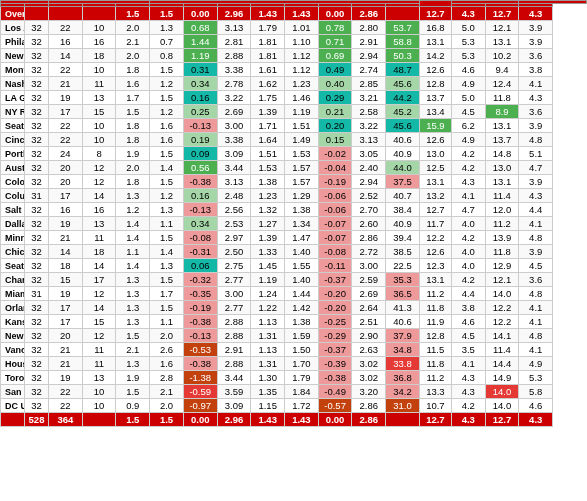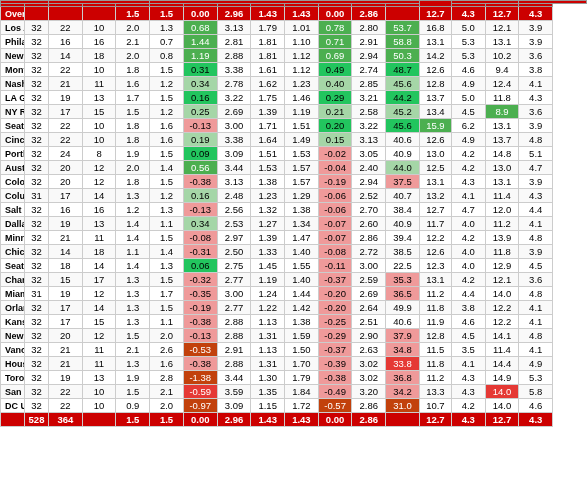--- a/index.html
+++ b/index.html
@@ -36,21 +36,21 @@
     .header-row-2 th {
       background: #c00;
       color: #fff;
       font-weight: bold;
       border: 1px solid #999;
       font-size: 9px;
     }
 
     .green-cell { background: #4caf50; color: #fff; }
     .red-cell   { background: #c2410c; color: #fff; }
-    .light-green { background: #22c55e; }
+    .light-green { background: #14b8a6; }
     .light-red   { background: #ef9a9a; margin-left: 48px; }
 
     tr:nth-child(even) td { background-color: #f9f9f9; }
     tr:nth-child(even) td.green-cell { background: #4caf50; }
     tr:nth-child(even) td.red-cell   { background: #e53935; }
     tr:nth-child(even) td.light-green { background: #a5d6a7; }
     tr:nth-child(even) td.light-red   { background: #ef9a9a; }
     .overall-row td { background: #c00 !important; color: #fff; font-weight: bold; }
     .total-row td { background: #c00 !important; color: #fff; font-weight: bold; }
   </style>
@@ -495,21 +495,21 @@
         <td>17</td>
         <td>14</td>
         <td>1.3</td>
         <td>1.5</td>
         <td class=" light-red">-0.19</td>
         <td>2.77</td>
         <td>1.22</td>
         <td>1.42</td>
         <td class=" light-red">-0.20</td>
         <td>2.64</td>
-        <td>49.9</td>
+        <td>41.3</td>
         <td>11.8</td>
         <td>3.8</td>
         <td>12.2</td>
         <td>4.1</td>
       </tr>
       <tr>
         <td class="team-name" style="font-weight: bold;">Kansas City</td>
         <td>32</td>
         <td>17</td>
         <td>15</td>

